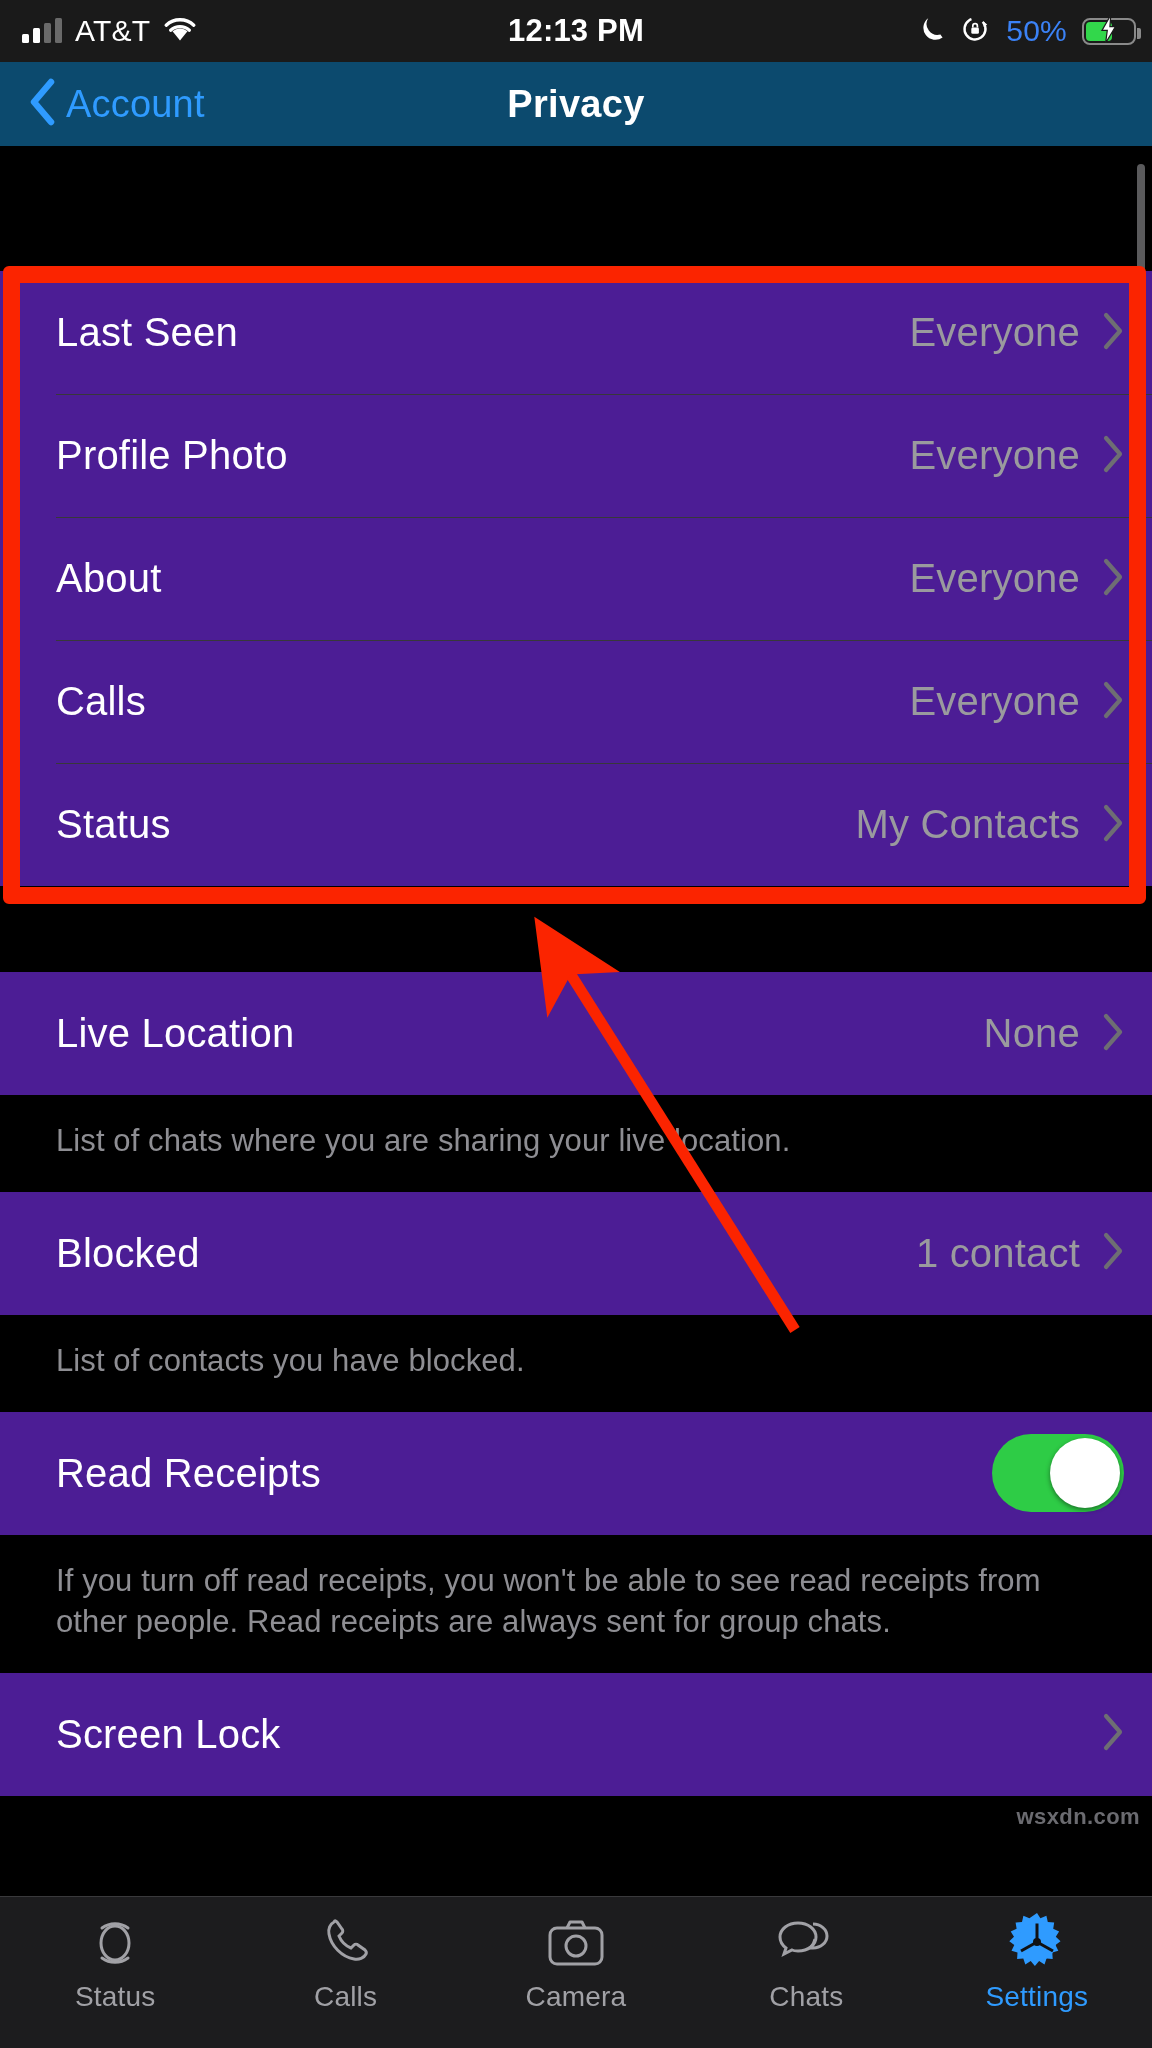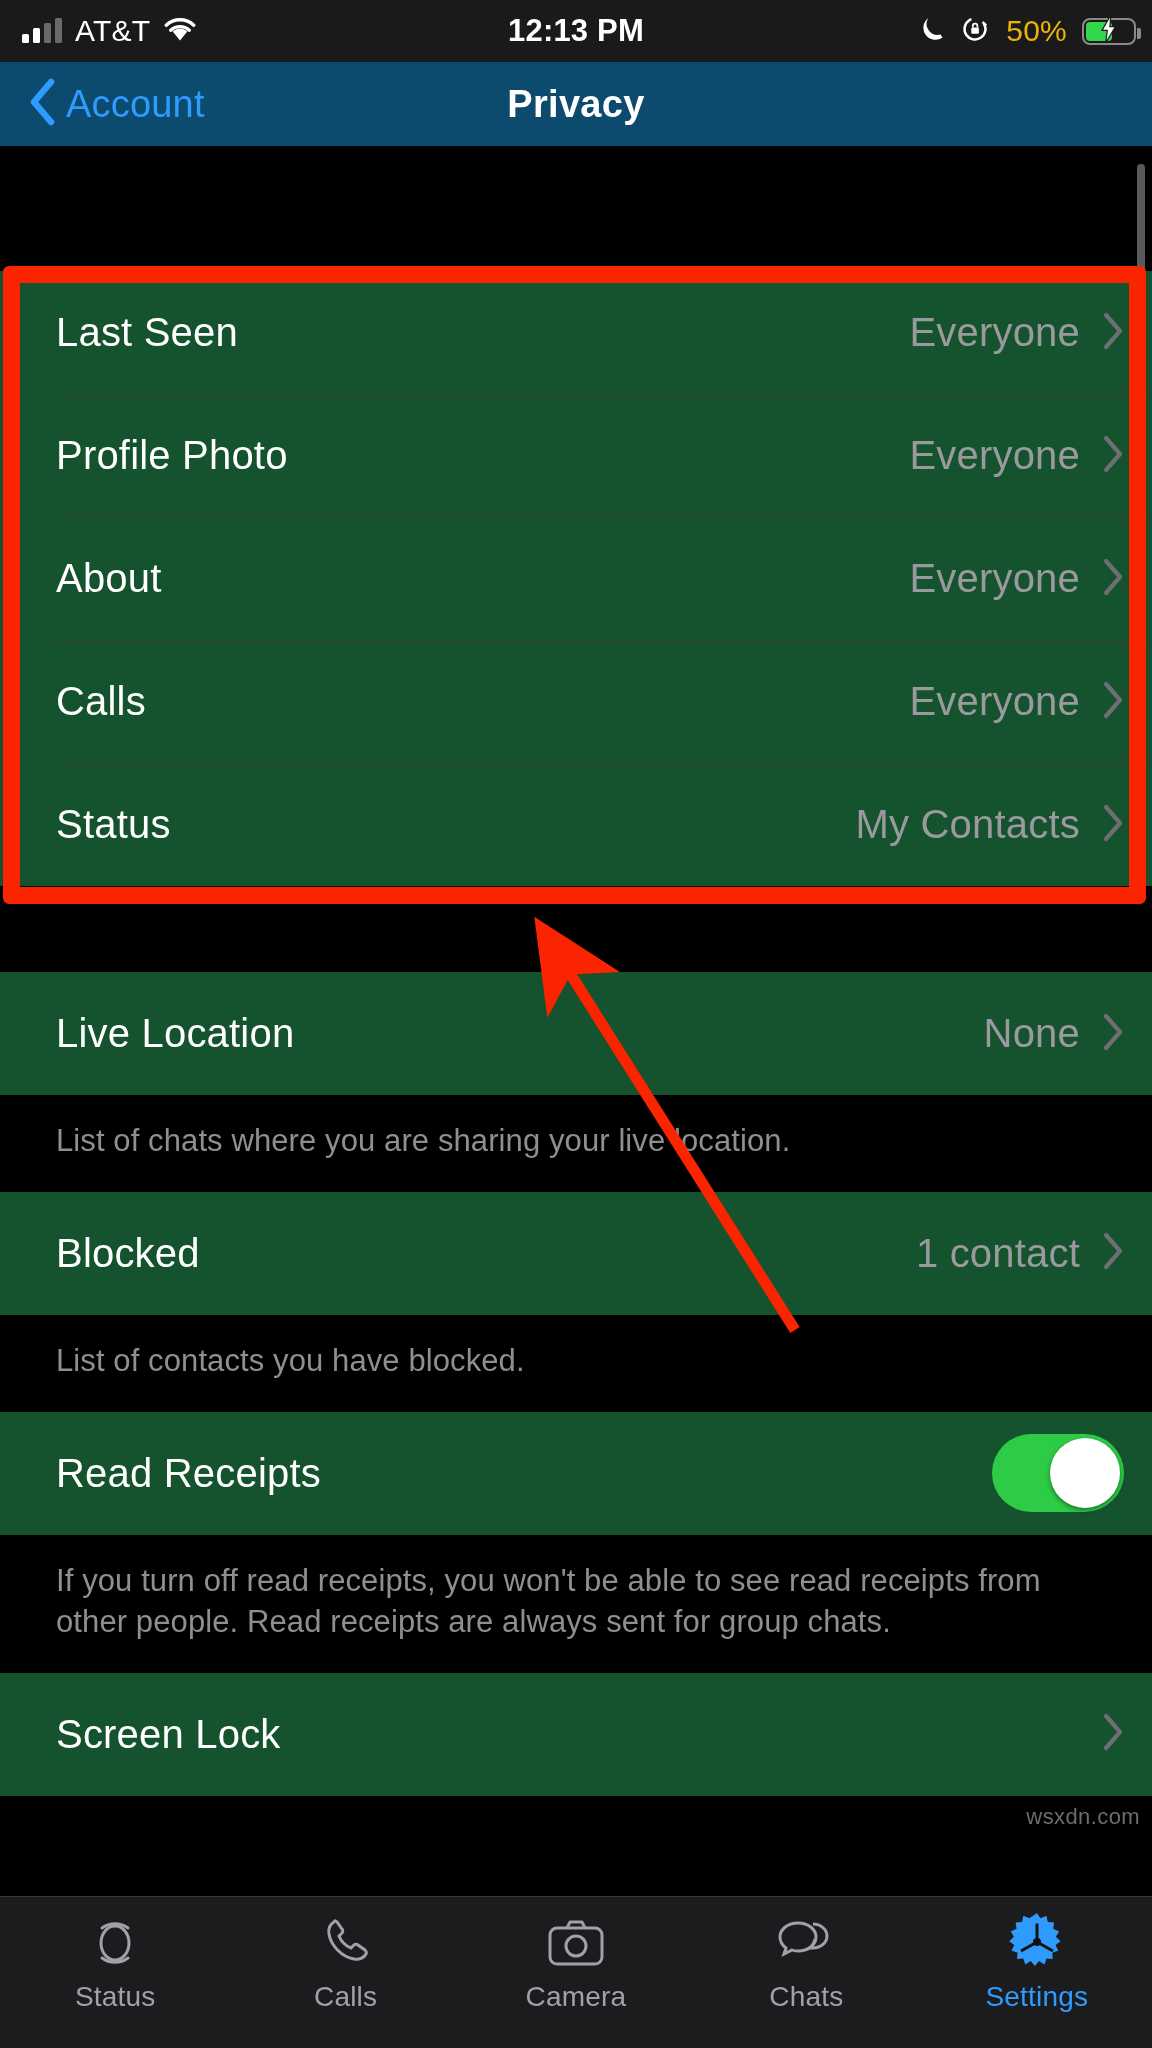--- a/index.html
+++ b/index.html
@@ -22,21 +22,21 @@
     position:absolute; top:0; left:0; width:1152px; height:62px;
     background:#1a1a1a;
     display:flex; align-items:center;padding-left:29px;
   }
   .sb-left { position:absolute; left:22px; top:0; height:62px; display:flex; align-items:center; gap:13px; }
   .sb-center { position:absolute; left:0; width:1152px; text-align:center; top:0; height:62px;
                display:flex; align-items:center; justify-content:center; }
   .sb-right { position:absolute; right:16px; top:0; height:62px; display:flex; align-items:center; gap:15px; }
   .sb-time { font-size:31px; font-weight:600; color:#fff; letter-spacing:0.2px; }
   .sb-carrier { font-size:30px; font-weight:500; color:#fff; letter-spacing:0.2px; }
-  .sb-batt-text { font-size:30px; font-weight:500; color:#eab308; letter-spacing:0.2px; }
+  .sb-batt-text { font-size:30px; font-weight:500; color:#3b82f6; letter-spacing:0.2px; }
 
   .bars { display:flex; align-items:flex-end; gap:4px; height:24px; }
   .bars i { display:block; width:7px; background:#fff; border-radius:1.5px; }
   .bars i:nth-child(1){ height:9px; }
   .bars i:nth-child(2){ height:15px; }
   .bars i:nth-child(3){ height:20px; background:#6a6a6a; }
   .bars i:nth-child(4){ height:25px; background:#6a6a6a; }
 
   .battery { position:relative; width:54px; height:27px; border:2.5px solid #8a8a8a; border-radius:8px; }
   .battery::after { content:""; position:absolute; right:-7px; top:8px; width:4px; height:11px;
@@ -66,21 +66,21 @@
   .content { position:absolute; top:146px; left:0; width:1152px; bottom:0; background:#000; }
 
   .gap { width:100%; background:#000; }
 
   .group { background:#1c1c1e; width:100%; }
   .row {
     position:relative;
     display:flex; align-items:center;
     height:123px;
     padding:0 28px 0 56px;
-    background:#14532d;
+    background:#4c1d95;
   }
   .row + .row::before {
     content:""; position:absolute; left:56px; right:0; top:0; height:1px; background:#38383a;
   }
   .row-label { font-size:40px; font-weight:400; color:#fff; letter-spacing:0.2px; flex:1; }
   .row-value { font-size:40px; font-weight:400; color:#9a9a9e; letter-spacing:0.2px; margin-right:22px; }
   .chev-r { flex:0 0 auto; }
 
   .footer-note {
     background:#000;
@@ -113,21 +113,21 @@
     background:#1c1c1e;
     border-top:1px solid #39393c;
     display:flex; align-items:flex-start; padding-top:14px;
   }
   .tab { flex:1; display:flex; flex-direction:column; align-items:center; gap:8px; }
   .tab-label { font-size:28px; color:#a1a1a6; letter-spacing:0.2px; }
   .tab.active .tab-label { color:#2f9bff; }
   .tab-icon { height:62px; display:flex; align-items:center; justify-content:center; }
 
   
-  .annot { position:absolute; left:0; top:0; width:1152px; height:1836px; pointer-events:none; }
+  .annot { position:absolute; left:0; top:0; width:1152px; height:1836px; pointer-events:none;font-weight:bold; }
   .highlight-box {
     position:absolute;
     left:3px; top:266px; width:1143px; height:638px;
     border:17px solid #fb2400;
     border-radius:6px;
   }
   .watermark {
     position:absolute; right:12px; bottom:6px;
     font-size:22px; color:#6b6b70; letter-spacing:0.4px;
   }

